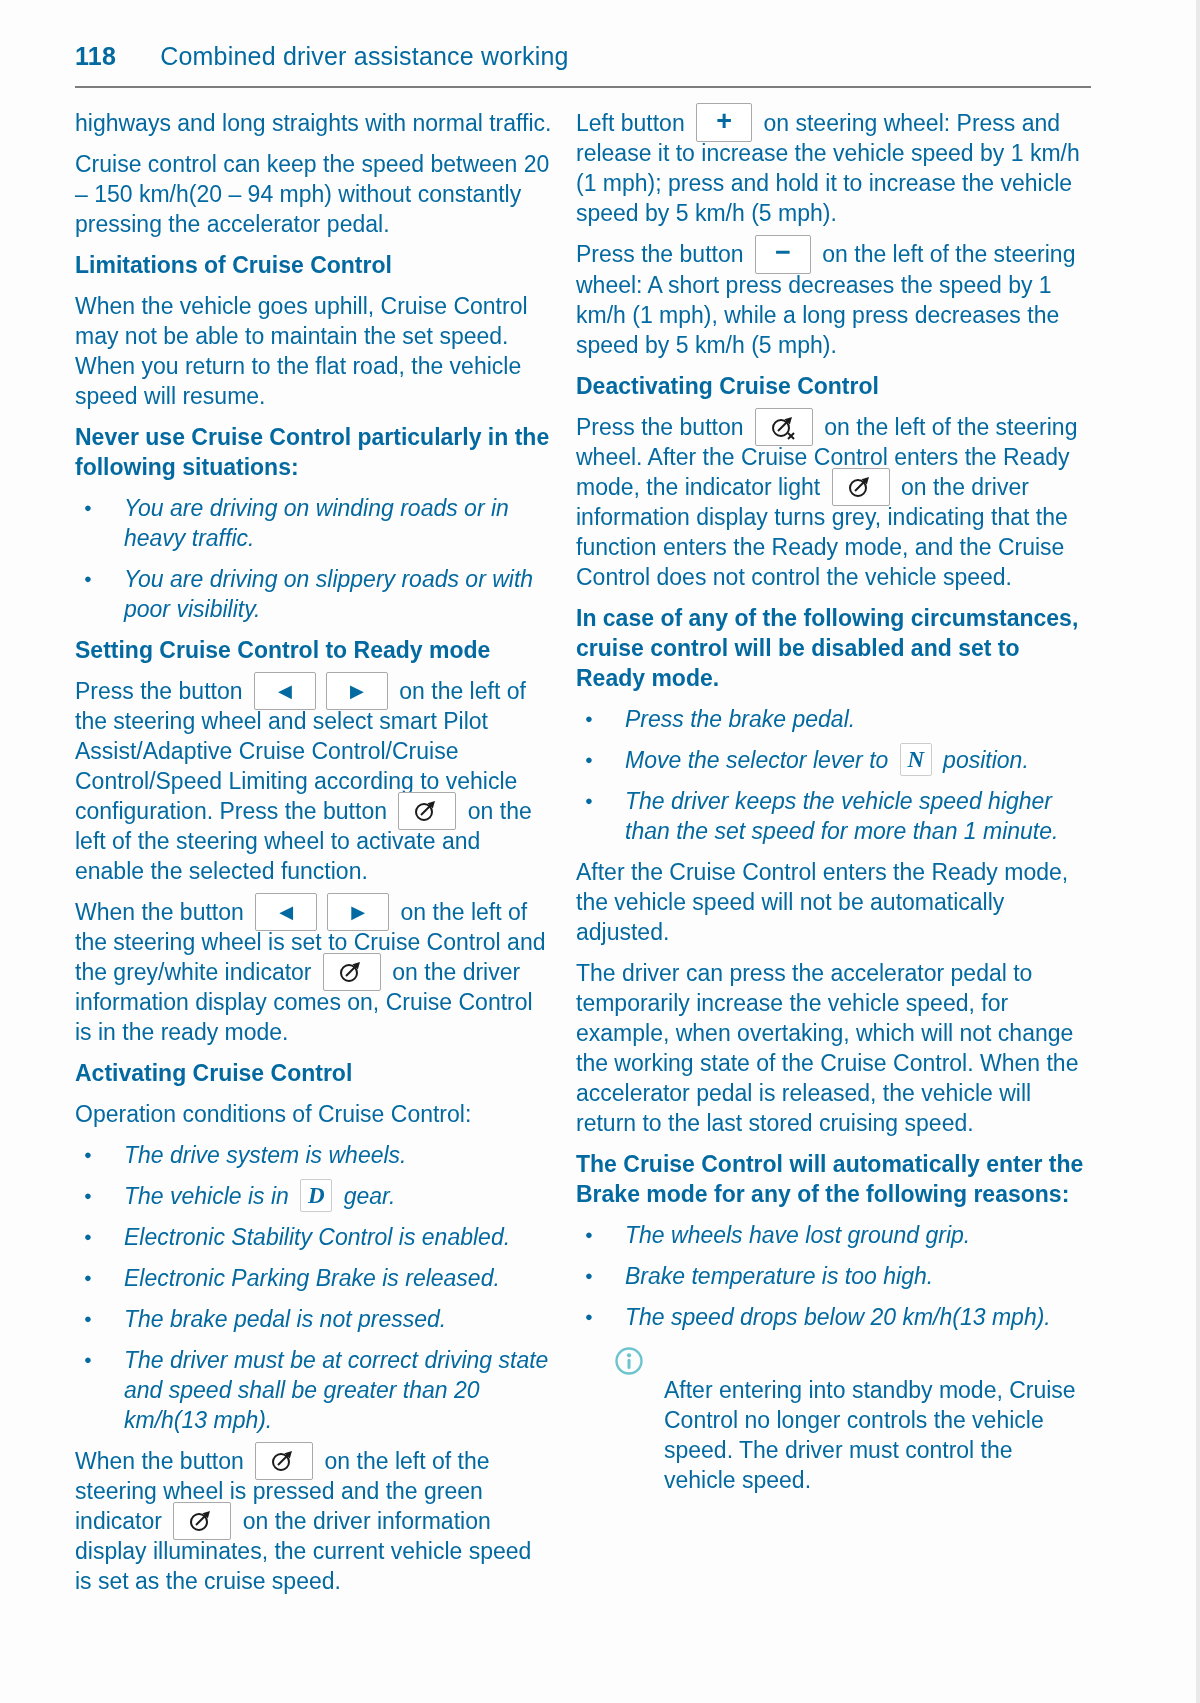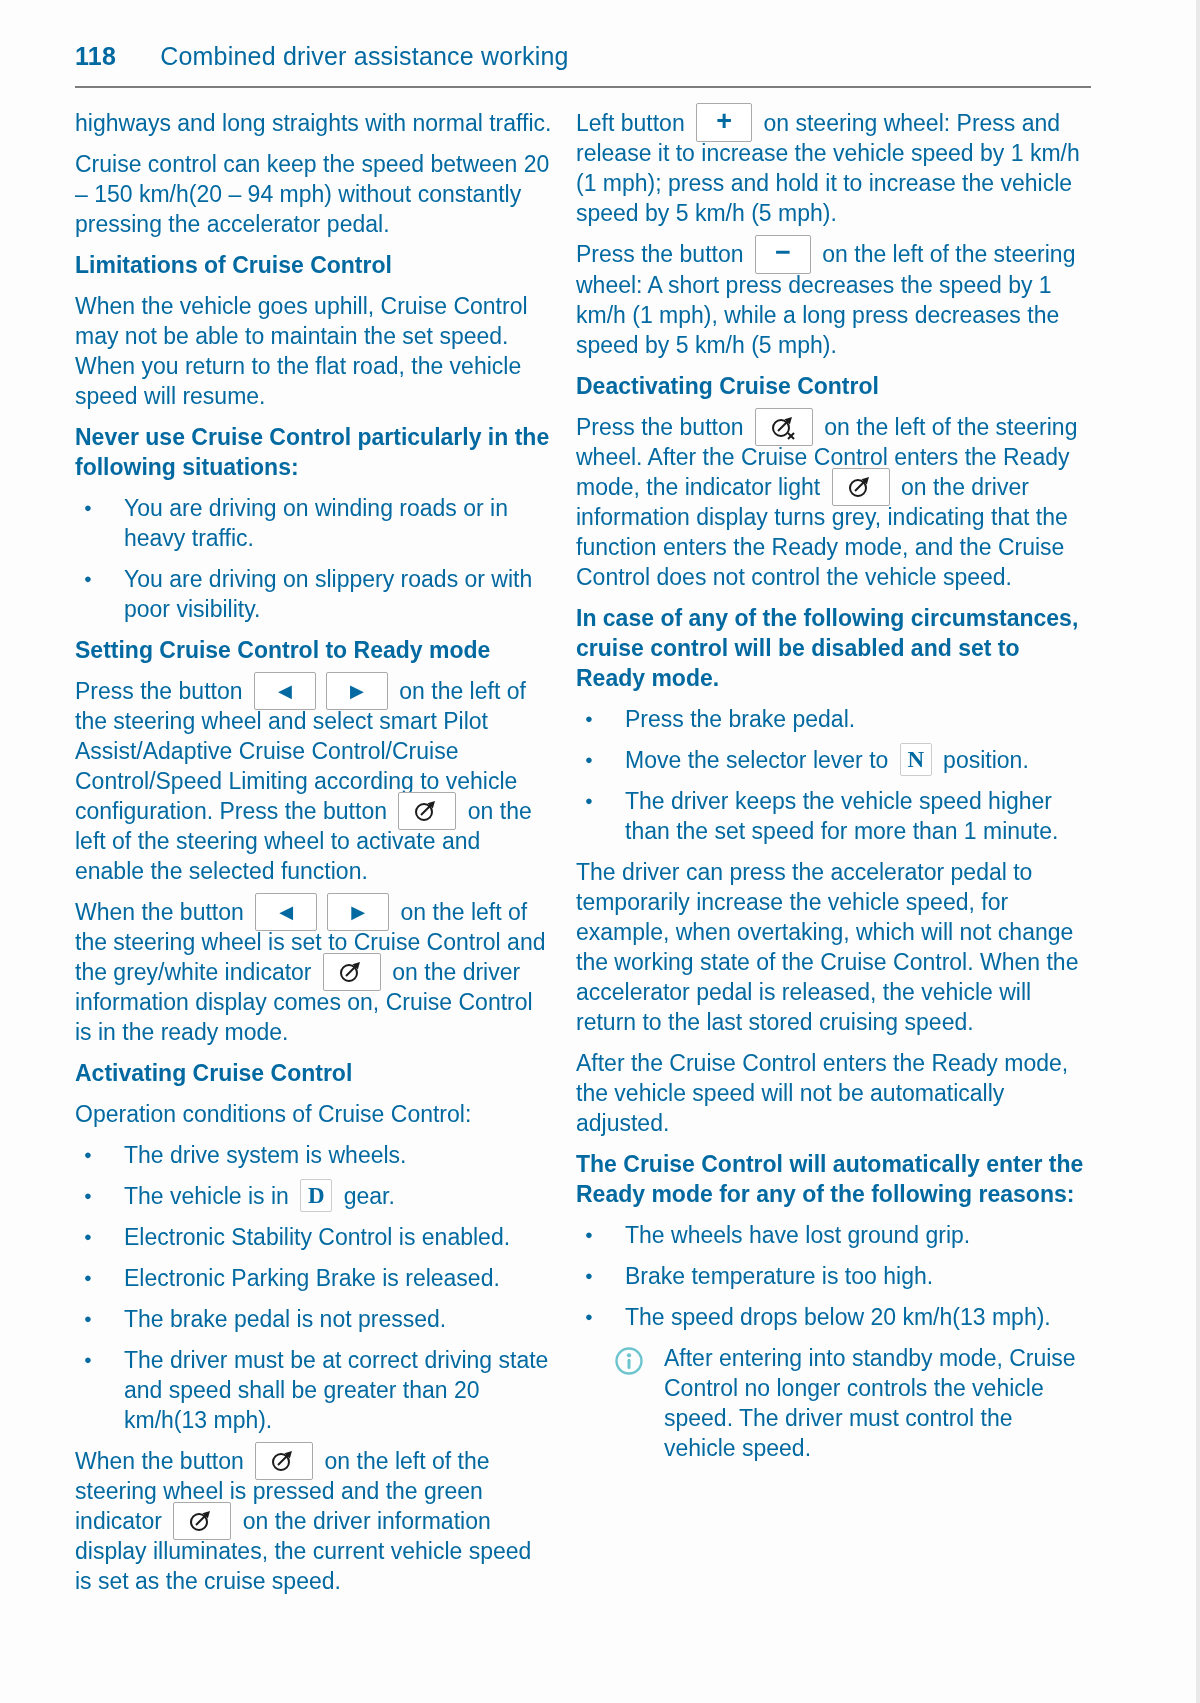--- a/index.html
+++ b/index.html
@@ -20,24 +20,24 @@
   .rule{position:absolute;left:75px;top:86px;width:1016px;height:2px;background:#7d7d7d;}
   .content{
     position:absolute;left:75px;top:108px;width:1016px;
     display:grid;grid-template-columns:478px 508px;column-gap:23px;
     font-size:23px;line-height:30px;
   }
   .para{margin:0 0 11px;}
   .heading{font-weight:700;margin:6px 0 11px;}
   .bullet{display:flex;margin:0 0 11px;}
   .bullet-marker{flex:0 0 40px;padding-left:9px;font-size:13px;line-height:30px;}
-  .bullet-text{flex:1;}
+  .bullet-text{flex:1;font-style:italic;}
   .note{display:flex;margin:6px 0 0;padding-left:36px;}
   .note-icon{flex:0 0 34px;margin-right:18px;padding-top:1px;}
-  .note-text{flex:1;}
+  .note-text{flex:1;margin-top:32px;}
   
   .kbox{
     display:inline-flex;align-items:center;justify-content:center;
     border:1.5px solid #a9a9a9;border-radius:2px;background:#fff;
     vertical-align:middle;margin:-6px 5px;position:relative;top:-2px;
   }
   .kbox.arrow{width:60px;height:36px;font-size:18px;line-height:1;}
   .kbox.pm{width:54px;height:34px;font-size:27px;font-weight:700;line-height:1;padding-bottom:3px;}
   .kbox.cruise{width:56px;height:36px;}
   .kbox.letter{
@@ -150,23 +150,23 @@
           <div class="bullet-text">Press the brake pedal.</div>
         </div>
         <div class="bullet">
           <span class="bullet-marker">●</span>
           <div class="bullet-text">Move the selector lever to <span class="kbox letter">N</span> position.</div>
         </div>
         <div class="bullet">
           <span class="bullet-marker">●</span>
           <div class="bullet-text">The driver keeps the vehicle speed higher than the set speed for more than 1 minute.</div>
         </div>
+        <p class="para">After the Cruise Control enters the Ready mode, the vehicle speed will not be automatically adjusted.</p>
         <p class="para">The driver can press the accelerator pedal to temporarily increase the vehicle speed, for example, when overtaking, which will not change the working state of the Cruise Control. When the accelerator pedal is released, the vehicle will return to the last stored cruising speed.</p>
-        <p class="para">After the Cruise Control enters the Ready mode, the vehicle speed will not be automatically adjusted.</p>
-        <p class="heading">The Cruise Control will automatically enter the Ready mode for any of the following reasons:</p>
+        <p class="heading">The Cruise Control will automatically enter the Brake mode for any of the following reasons:</p>
         <div class="bullet">
           <span class="bullet-marker">●</span>
           <div class="bullet-text">The wheels have lost ground grip.</div>
         </div>
         <div class="bullet">
           <span class="bullet-marker">●</span>
           <div class="bullet-text">Brake temperature is too high.</div>
         </div>
         <div class="bullet">
           <span class="bullet-marker">●</span>

